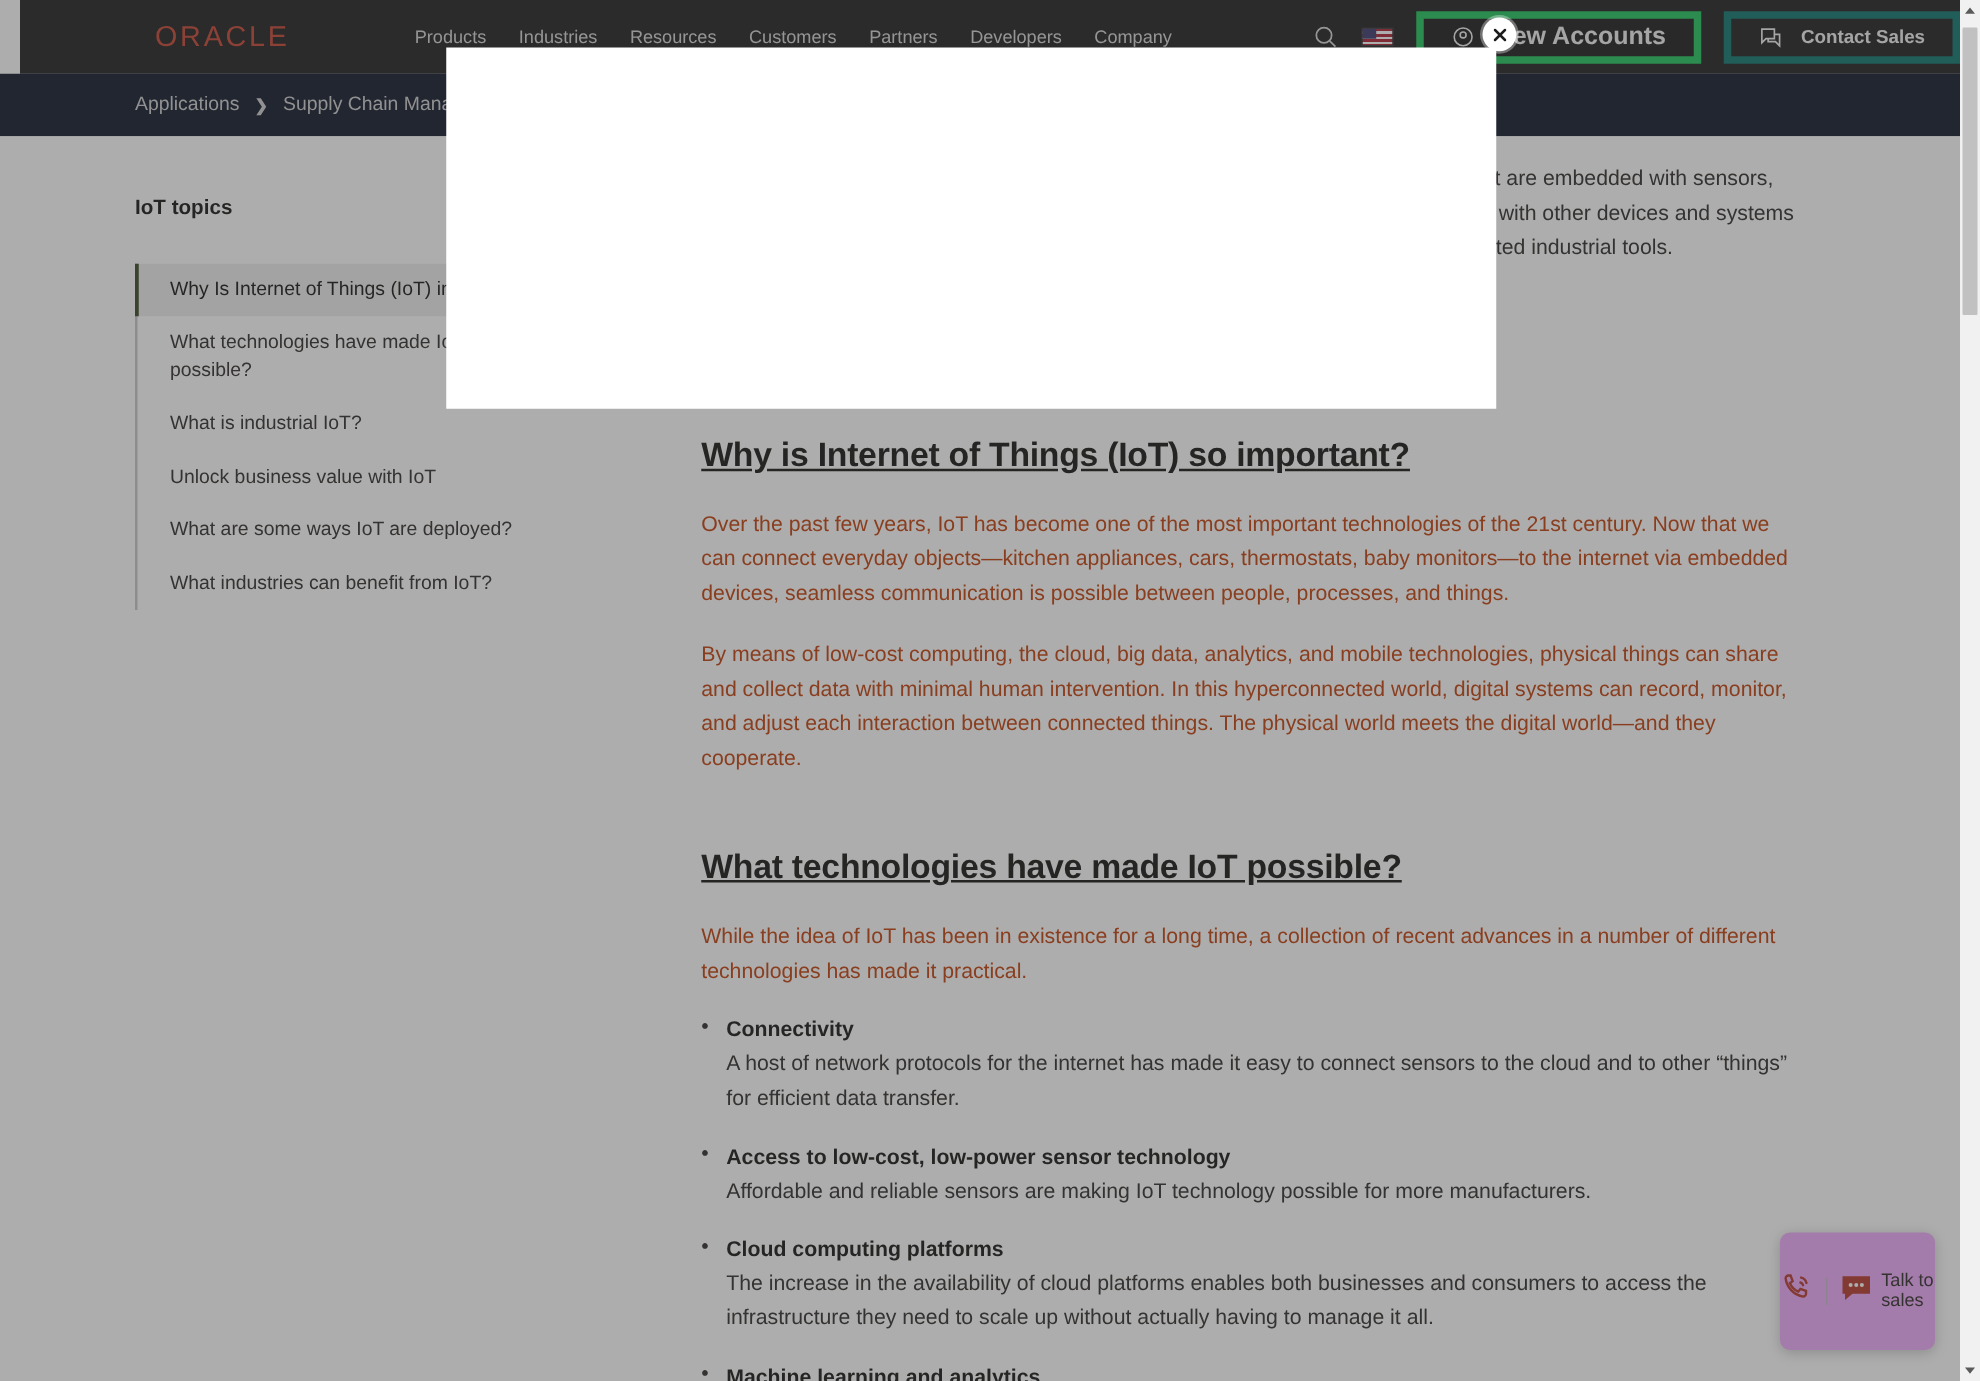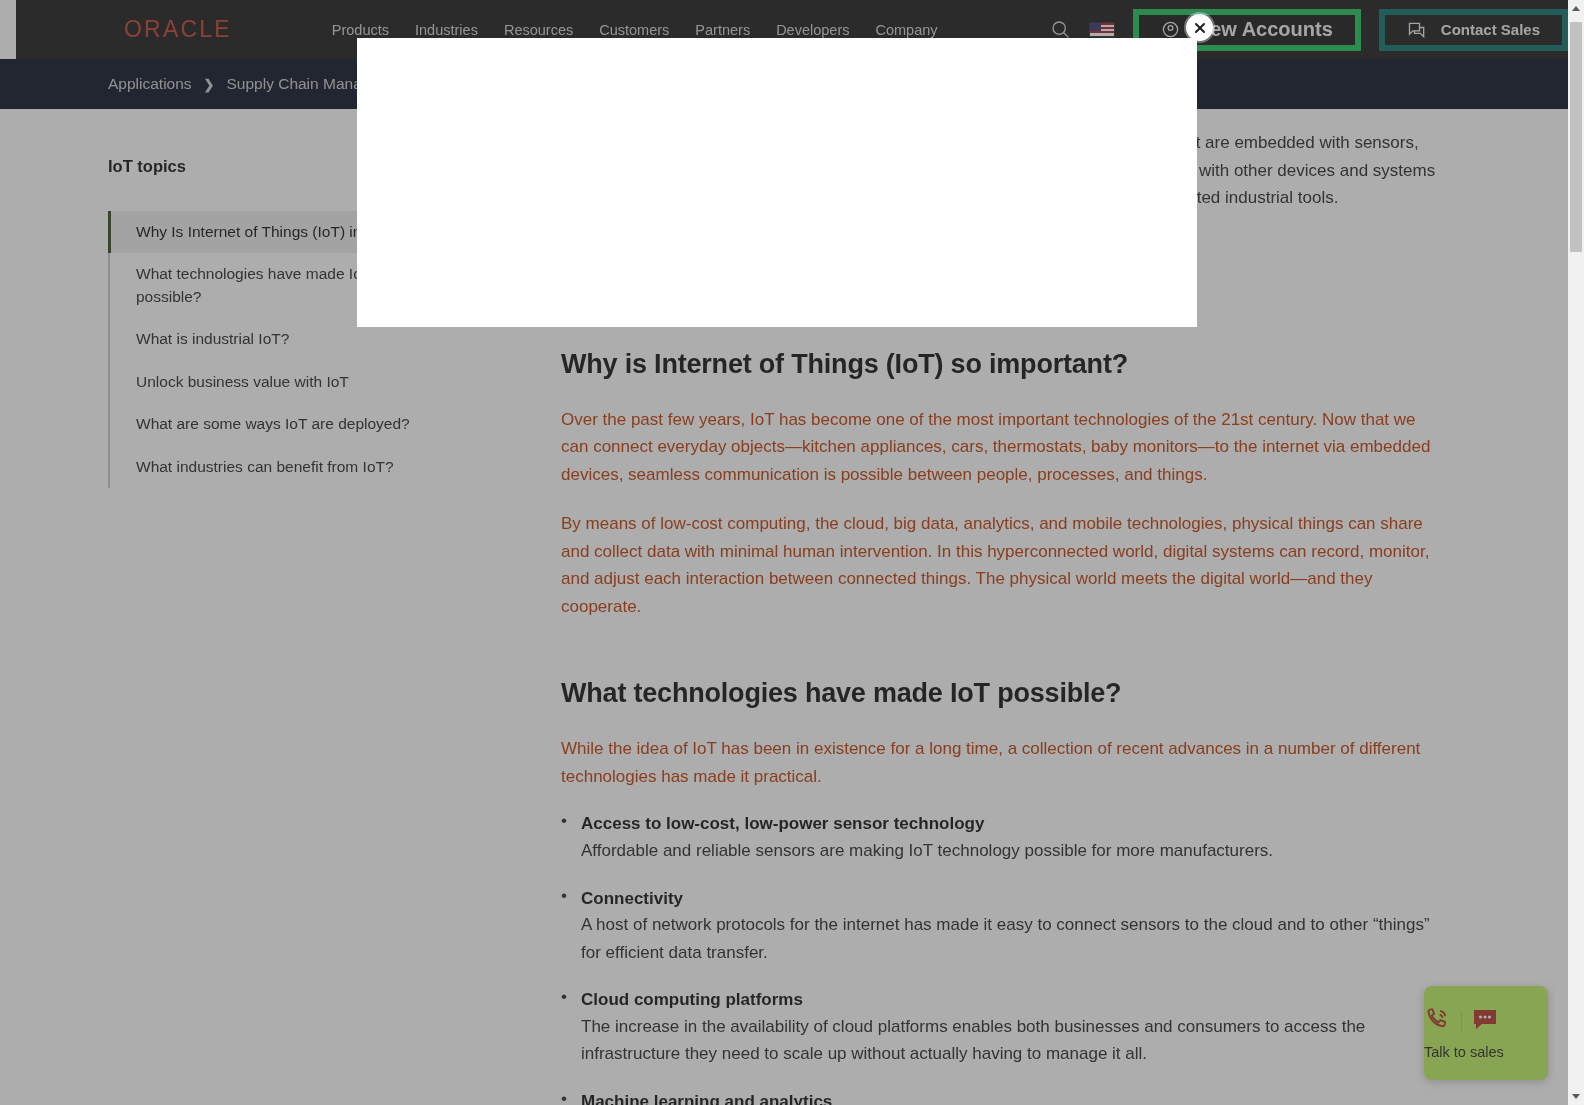--- a/index.html
+++ b/index.html
@@ -85,38 +85,38 @@
 
   .main { position: absolute; left: 561px; top: 0; width: 882px; padding-top: 20px; }
   .lead { font-size: 17px; line-height: 1.62; color: #312d2a; }
   .cta {
     margin-top: 33px; display: inline-flex; align-items: center;
     background: #1d1d1d; color: #fff; font-size: 15.5px; font-weight: 400;
     padding: 14px 24px; cursor: pointer;
   }
   h2.sec {
     font-size: 27px; font-weight: 700; color: #161513;
-    margin-top: 58px; margin-bottom: 26px; letter-spacing: -0.2px;
+    margin-top: 58px; margin-bottom: 26px; letter-spacing: -0.2px; text-decoration: underline;
   }
   p.body { font-size: 17px; line-height: 1.62; color: #c2410c; margin-bottom: 22px; }
   ul.blist { list-style: none; margin-top: 10px; }
   ul.blist > li { position: relative; padding-left: 20px; margin-bottom: 22px; }
   ul.blist > li::before {
     content: "\2022"; position: absolute; left: 0; top: -1px;
     font-size: 17px; color: #312d2a;
   }
   .b-title { font-size: 17px; font-weight: 700; color: #161513; line-height: 1.45; }
   .b-text { font-size: 17px; color: #312d2a; line-height: 1.62; }
 
   
   .tts {
     position: absolute; right: 20px; bottom: 25px; width: 124px; height: 94px;
-    background: #bef264; border-radius: 8px;
+    background: #f0abfc; border-radius: 8px;
     box-shadow: 0 2px 10px rgba(0,0,0,.22);
-    display: flex; flex-direction: column; 
+    display: flex; flex-direction: row; align-items: center;
     justify-content: center; gap: 7px; cursor: pointer;
   }
   .tts-icons { display: flex; align-items: center; gap: 10px; }
   .tts-div { width: 1px; height: 22px; background: #bdbdbd; }
   .tts-label { font-size: 14.5px; color: #312d2a; }
 
   
   #dim {
     position: absolute; left: 0; top: 0; width: 1568px; height: 1105px;
     background: rgba(60,60,60,0.42); z-index: 50;
@@ -226,26 +226,26 @@
 
       <h2 class="sec">Why is Internet of Things (IoT) so important?</h2>
       <p class="body">Over the past few years, IoT has become one of the most important technologies of the 21st century. Now that we can connect everyday objects—kitchen appliances, cars, thermostats, baby monitors—to the internet via embedded devices, seamless communication is possible between people, processes, and things.</p>
       <p class="body">By means of low-cost computing, the cloud, big data, analytics, and mobile technologies, physical things can share and collect data with minimal human intervention. In this hyperconnected world, digital systems can record, monitor, and adjust each interaction between connected things. The physical world meets the digital world—and they cooperate.</p>
 
       <h2 class="sec">What technologies have made IoT possible?</h2>
       <p class="body">While the idea of IoT has been in existence for a long time, a collection of recent advances in a number of different technologies has made it practical.</p>
 
       <ul class="blist">
         <li>
+          <div class="b-title">Connectivity</div>
+          <div class="b-text">A host of network protocols for the internet has made it easy to connect sensors to the cloud and to other “things” for efficient data transfer.</div>
+        </li>
+        <li>
           <div class="b-title">Access to low-cost, low-power sensor technology</div>
           <div class="b-text">Affordable and reliable sensors are making IoT technology possible for more manufacturers.</div>
-        </li>
-        <li>
-          <div class="b-title">Connectivity</div>
-          <div class="b-text">A host of network protocols for the internet has made it easy to connect sensors to the cloud and to other “things” for efficient data transfer.</div>
         </li>
         <li>
           <div class="b-title">Cloud computing platforms</div>
           <div class="b-text">The increase in the availability of cloud platforms enables both businesses and consumers to access the infrastructure they need to scale up without actually having to manage it all.</div>
         </li>
         <li>
           <div class="b-title">Machine learning and analytics</div>
 
         </li>
       </ul>

